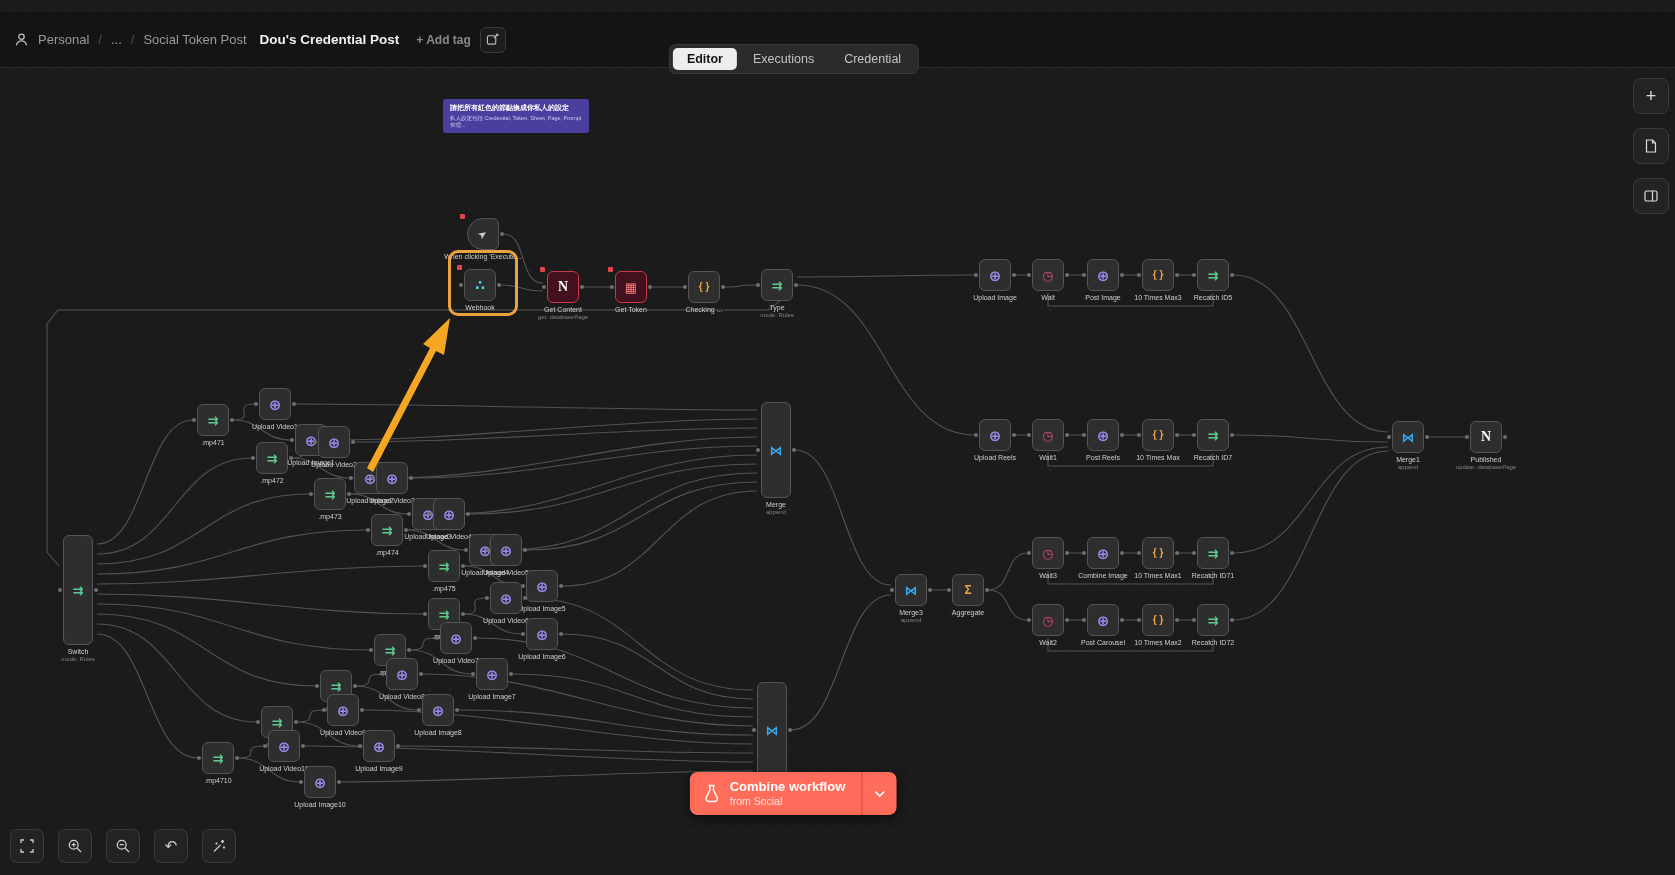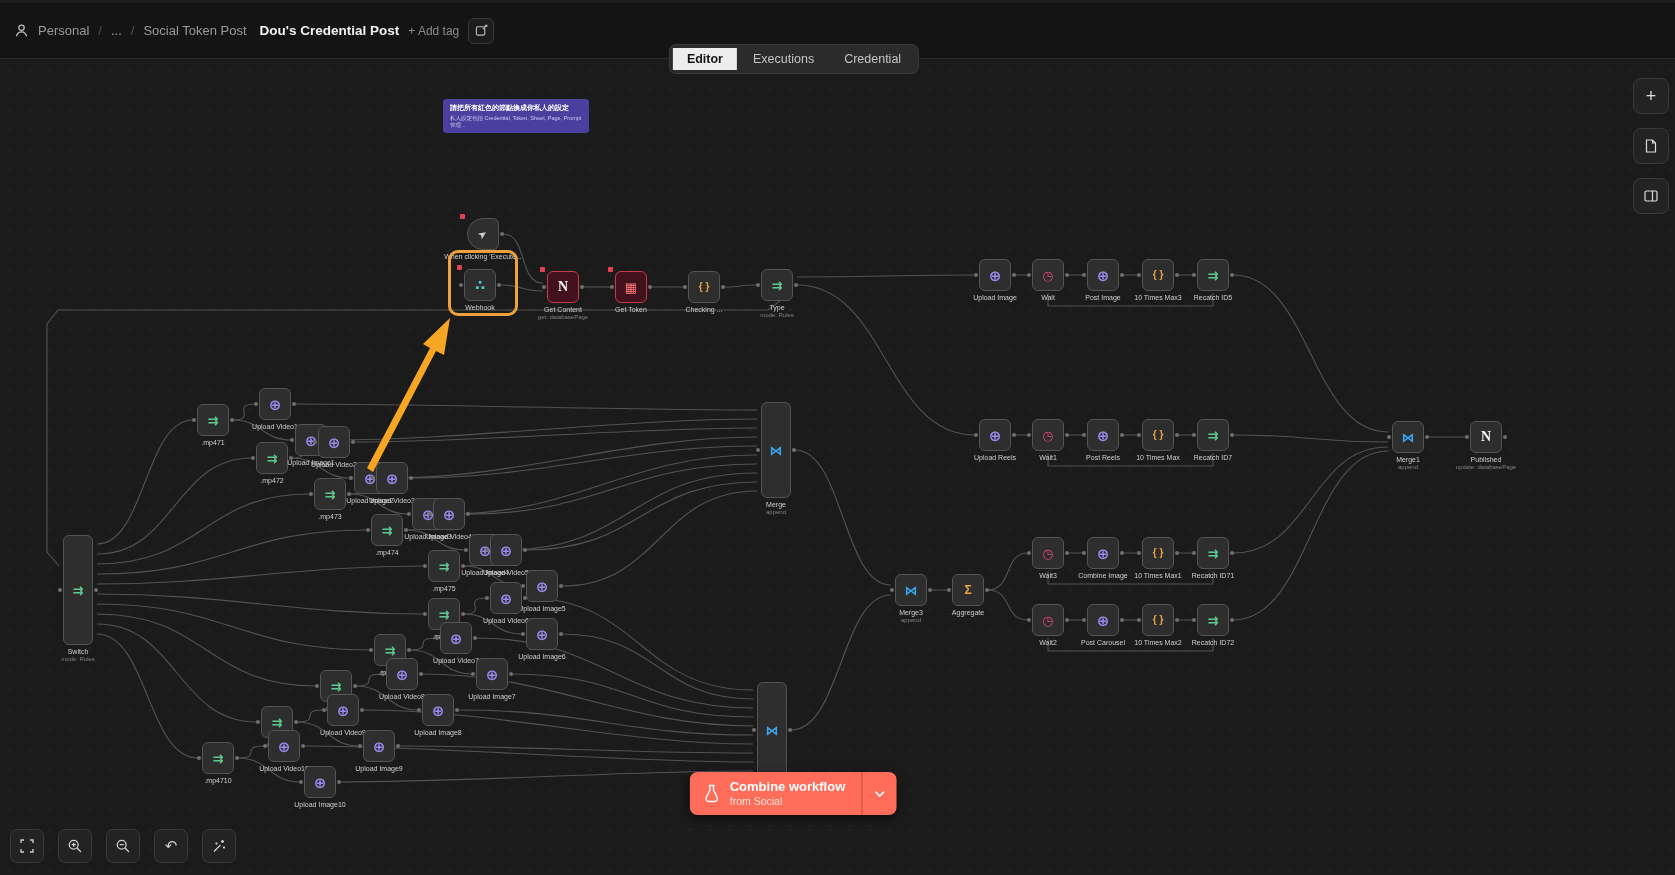--- a/index.html
+++ b/index.html
@@ -43,48 +43,48 @@
   .highlight-box { position:absolute; left:448px; top:250px; width:70px; height:66px;
     border:3px solid #eea23d; border-radius:10px; z-index:6; pointer-events:none; }
   .anno-arrow { position:absolute; inset:0; z-index:7; pointer-events:none; }
 
   .note { position:absolute; left:443px; top:99px; width:146px; background:#4a3f9f;
     border-radius:3px; padding:4px 7px; z-index:4; cursor:pointer; }
   .note-title { font-size:7px; font-weight:bold; color:#ffffff; }
   .note-body { font-size:5.5px; color:#cfc9f2; margin-top:2px; }
 
   
-  .topbar { position:absolute; top:3px; left:0; right:0; height:56px; background:#141414;
+  .topbar { position:absolute; top:12px; left:0; right:0; height:56px; background:#141414;
     border-bottom:1px solid #2b2b2b; display:flex; align-items:center; padding:0 14px;
     gap:9px; z-index:30; }
   .crumb { color:#9a9a9a; font-size:13px; cursor:pointer; white-space:nowrap; }
   .slash { color:#4e4e4e; font-size:13px; }
   .wf-title { color:#f1f1f1; font-size:13.5px; font-weight:bold; margin-left:4px; cursor:pointer; }
-  .add-tag { color:#8a8a8a; font-size:12px; cursor:pointer; }
+  .add-tag { color:#8a8a8a; font-size:12px; margin-left:8px; cursor:pointer;font-weight:bold; }
   .icon-btn { width:26px; height:26px; border:1px solid #3a3a3a; border-radius:6px;
     display:flex; align-items:center; justify-content:center; color:#bbb; cursor:pointer;
     background:#1c1c1c; }
   .tb-right { margin-left:auto; display:flex; align-items:center; gap:13px; }
   .counter { border:1px solid #4a4a4a; border-radius:5px; padding:2px 8px; font-size:12px;
     color:#ececec; cursor:pointer; }
   .active-label { color:#37c978; font-size:13px; }
   .toggle { width:34px; height:18px; background:#2fbf71; border-radius:9px; position:relative;
     cursor:pointer; }
   .toggle-knob { position:absolute; right:2px; top:2px; width:14px; height:14px;
     background:#fff; border-radius:50%; }
   .share-btn { background:#2a2a2a; border:1px solid #4c4c4c; color:#fff; padding:5px 14px;
     border-radius:6px; font-size:12.5px; cursor:pointer; }
   .saved { color:#9a9a9a; font-size:12.5px; }
   .glyph-btn { color:#aaa; font-size:15px; cursor:pointer; line-height:1; }
 
   
   .tabs { position:absolute; left:794px; top:44px; transform:translateX(-50%);
     display:flex; gap:2px; background:#2b2b2b; border:1px solid #3a3a3a; border-radius:7px;
     padding:3px; z-index:40; }
-  .tab { font-size:12.5px; color:#c3c3c3; padding:4px 14px; border-radius:0; cursor:pointer;
+  .tab { font-size:12.5px; color:#c3c3c3; padding:4px 14px; border-radius:5px; cursor:pointer;
     white-space:nowrap; }
   .tab.active { background:#ededed; color:#151515; font-weight:bold; }
 
   
   .execute-bar { position:absolute; left:793px; bottom:60px; transform:translateX(-50%);
     display:flex; z-index:40; border-radius:8px; overflow:hidden;
     box-shadow:0 3px 10px rgba(0,0,0,.55); }
   .exec-main { background:#ff6d5a; display:flex; align-items:center; gap:9px;
     padding:7px 16px 7px 13px; cursor:pointer; }
   .exec-l1 { font-size:13px; font-weight:bold; color:#fff; line-height:1.25; }

